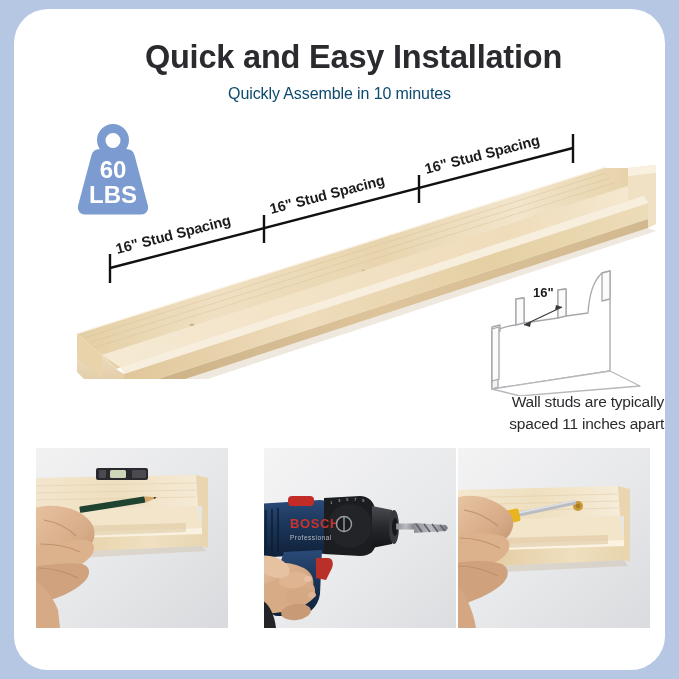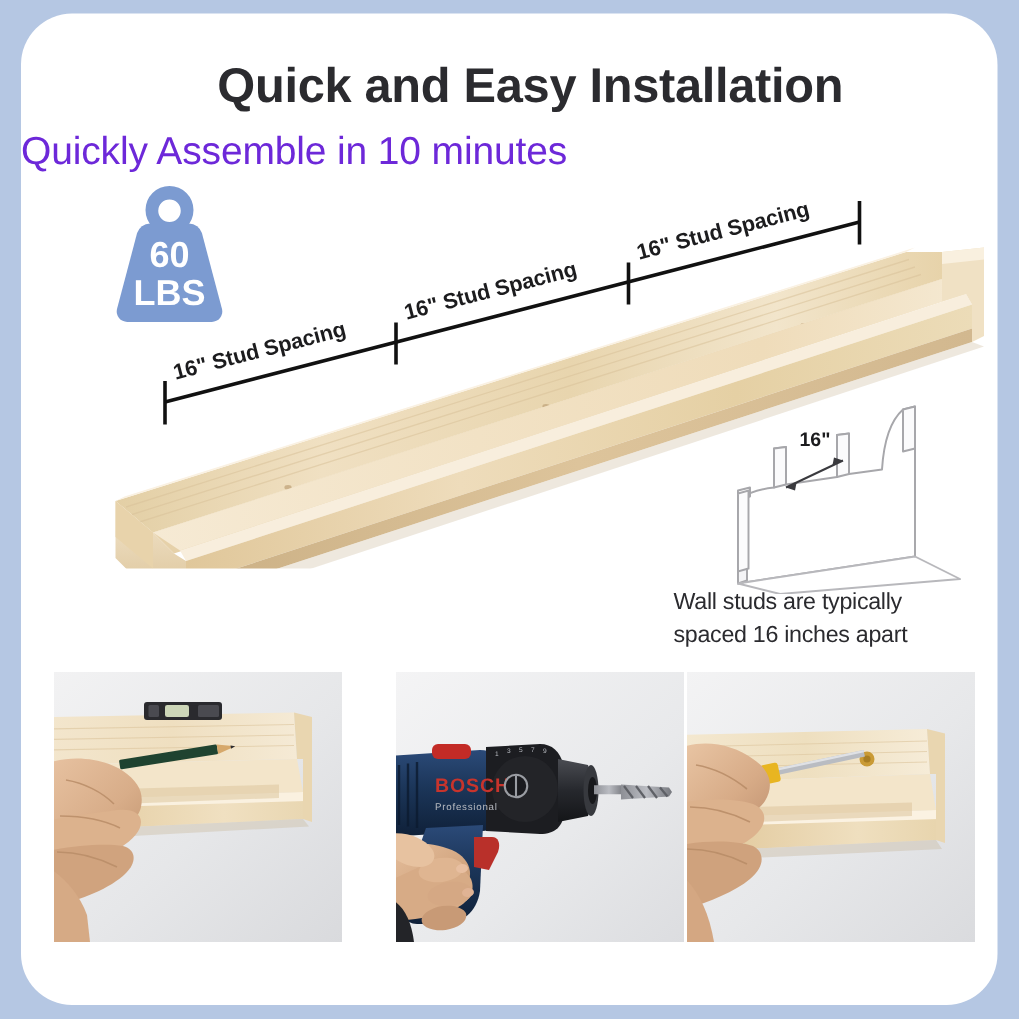--- a/index.html
+++ b/index.html
@@ -39,23 +39,24 @@
     font-weight: bold;
     color: #2b2b2f;
     letter-spacing: -0.2px;
     padding-left: 28px;
   }
   #subtitle {
     position: absolute;
     left: 0;
     top: 76px;
     width: 651px;
-    font-size: 26px;
+    text-align: center;
+    font-size: 16px;
     font-weight: 400;
-    color: #6d28d9;
+    color: #0c4a6e;
     letter-spacing: -0.1px;
   }
 
   
   #weight-badge {
     position: absolute;
     left: 56px;
     top: 111px;
     width: 86px;
     height: 100px;
@@ -100,21 +101,21 @@
     left: 448px;
     top: 252px;
     width: 190px;
     height: 135px;
   }
   #stud-caption {
     position: absolute;
     left: 435px;
     top: 382px;
     width: 215px;
-    text-align: left;
+    text-align: right;
     font-size: 15.5px;
     line-height: 22px;
     color: #2b2b2f;
     letter-spacing: -0.2px;
   }
 
   
   .photo {
     position: absolute;
     top: 439px;
@@ -258,21 +259,21 @@
         <line x1="62" y1="64" x2="100" y2="46"></line>
       </g>
       <polygon points="62,64 69,61 68,66" fill="#3a3a3e"></polygon>
       <polygon points="100,46 93,49 94,44" fill="#3a3a3e"></polygon>
       <text x="71" y="36" font-family="Liberation Sans, sans-serif" font-size="13" font-weight="bold" fill="#1c1c1e">16"</text>
     </svg>
   </div>
 
   <div id="stud-caption">
     <div>Wall studs are typically</div>
-    <div>spaced 16 inches apart</div>
+    <div>spaced 11 inches apart</div>
   </div>
 
   <div class="photo" id="photo-1">
     <svg viewBox="0 0 192 180">
       <defs>
         <linearGradient id="wallA" x1="0" y1="0" x2="1" y2="1">
           <stop offset="0%" stop-color="#f2f2f3"></stop>
           <stop offset="55%" stop-color="#e6e7e9"></stop>
           <stop offset="100%" stop-color="#d9dadd"></stop>
         </linearGradient>

